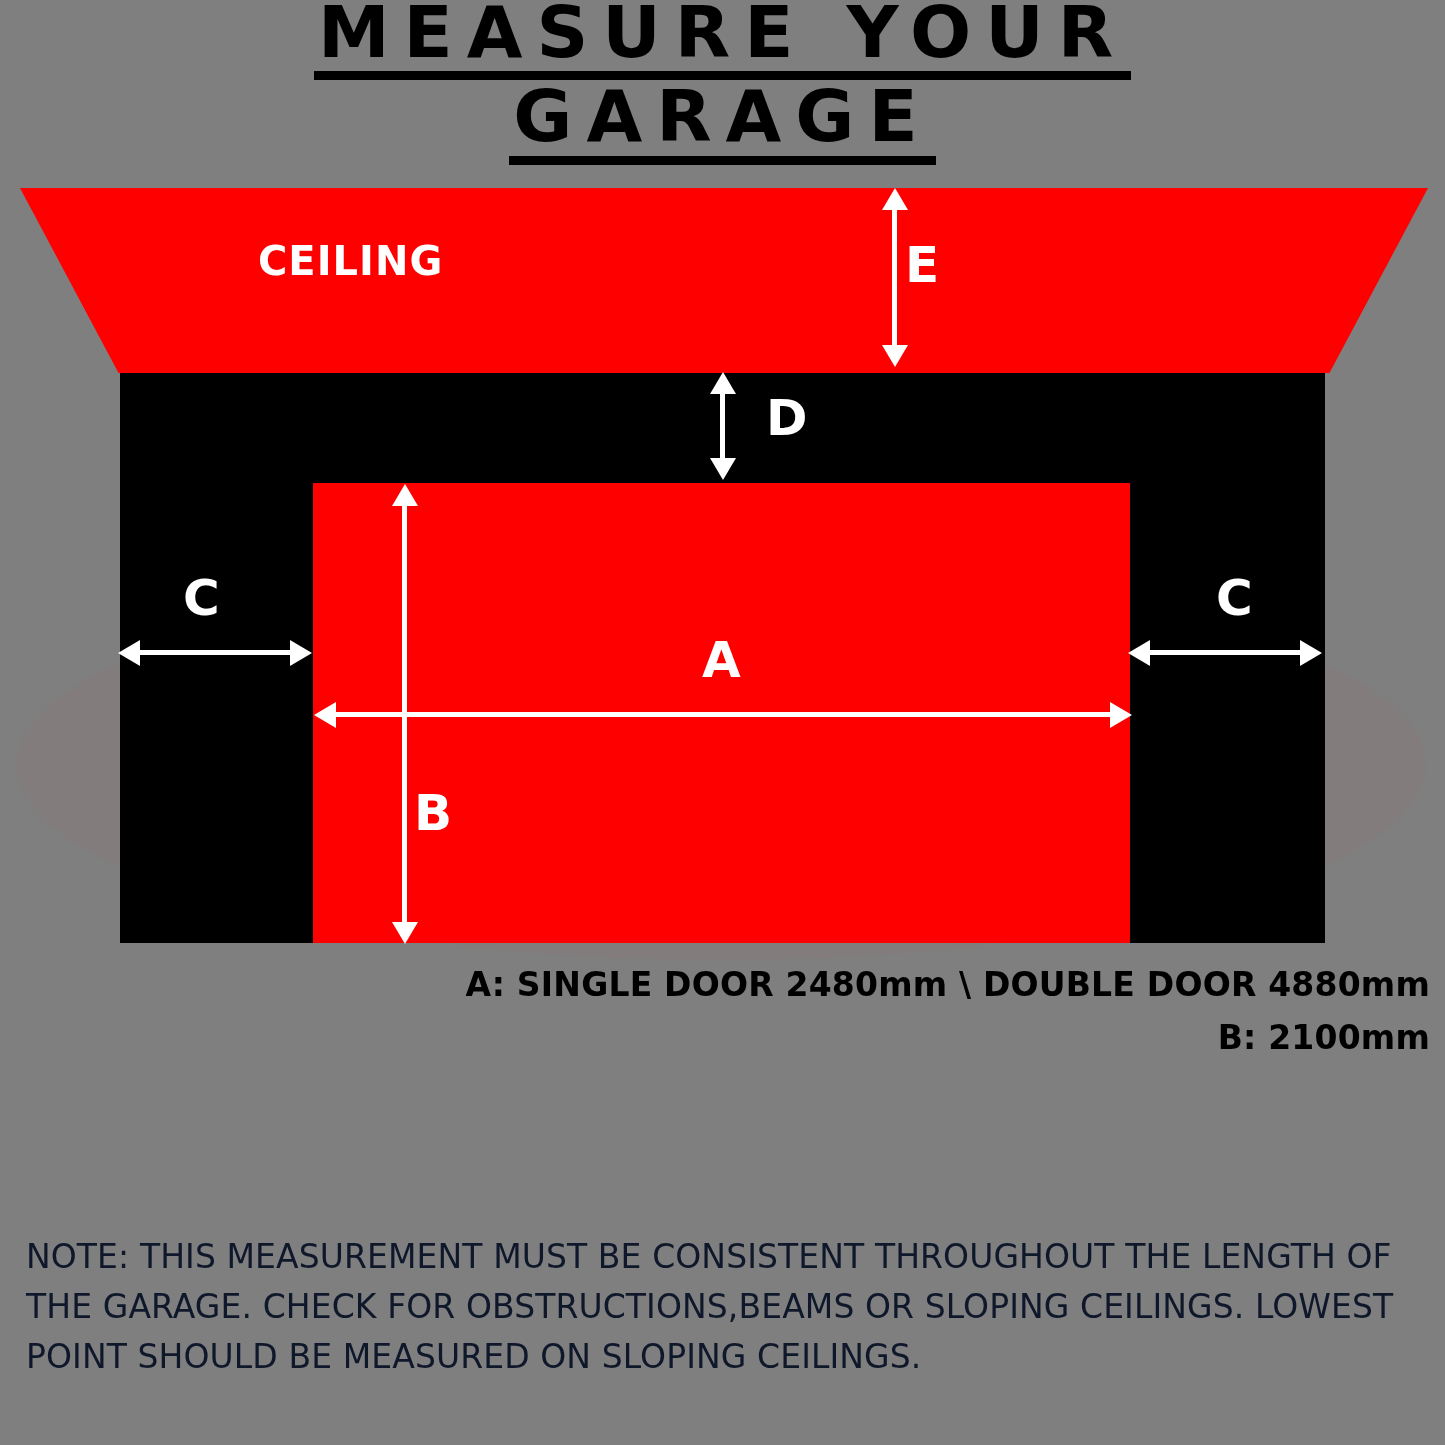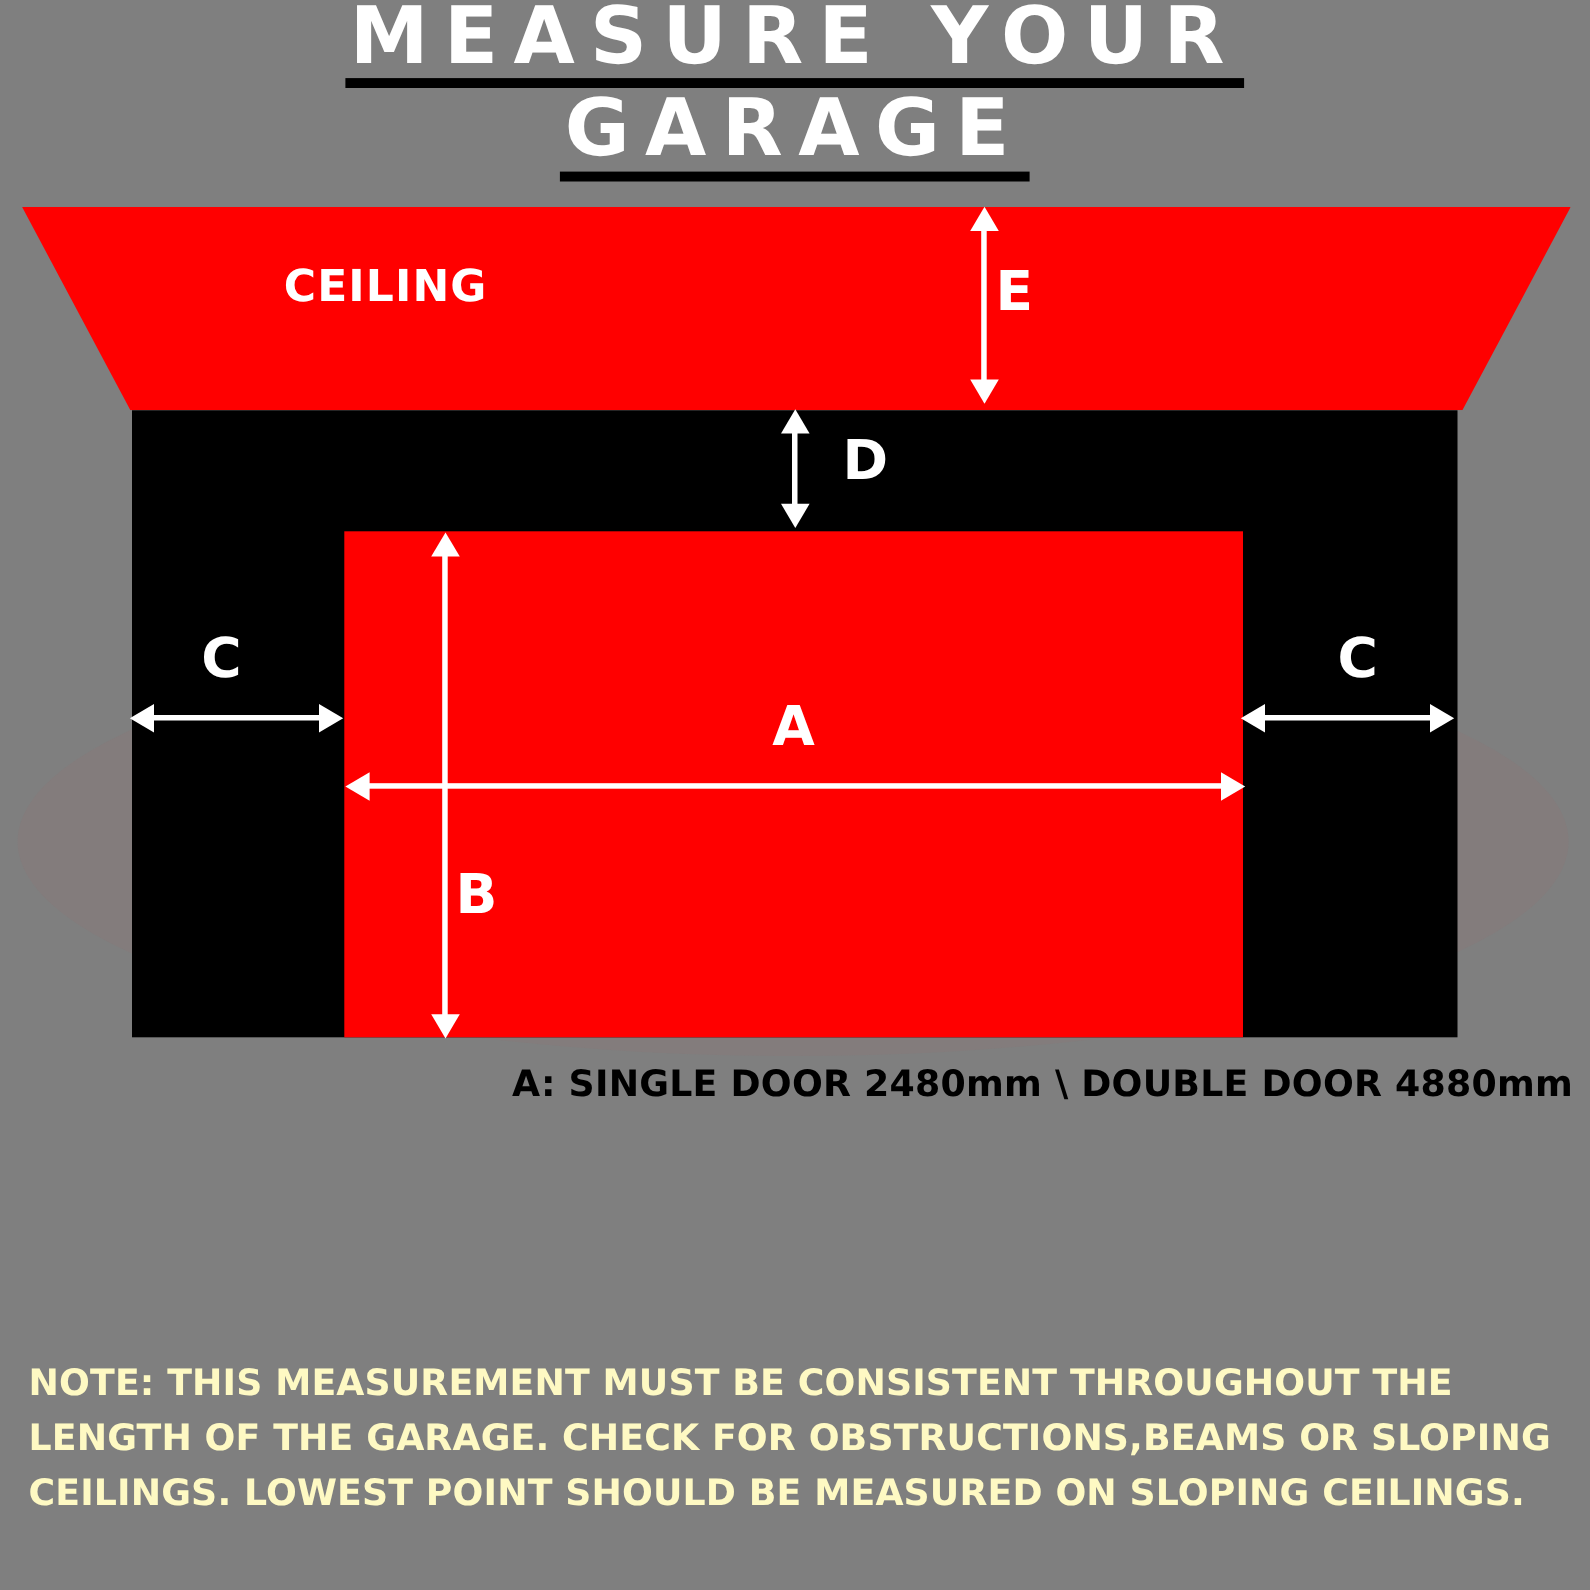--- a/index.html
+++ b/index.html
@@ -16,21 +16,21 @@
     font-family: "DejaVu Sans", sans-serif;
   }
 
   
   .title-block {
     position: absolute;
     top: 0;
     left: 0;
     width: 1445px;
     text-align: center;
-    color: #ffffff;
+    color: #000000;
   }
   .title-line {
     font-family: "DejaVu Sans", sans-serif;
     font-weight: 700;
     font-size: 72px;
     letter-spacing: 14px;
     line-height: 1.02;
     display: inline-block;
     border-bottom: 9px solid #000;
     padding: 0 4px 2px 4px;
@@ -148,22 +148,22 @@
     font-size: 33px;
     line-height: 1.62;
     letter-spacing: 0.2px;
     white-space: nowrap;
   }
   .note {
     position: absolute;
     left: 26px;
     top: 1232px;
     width: 1410px;
-    color: #fef9c3;
-    font-weight: 700;
+    color: #0f172a;
+    font-weight: 400;
     font-size: 33px;
     line-height: 1.52;
     letter-spacing: 0.1px;
   }
 </style>
 </head>
 <body>
 
 <div id="page">
 
@@ -234,17 +234,18 @@
     <div class="white">
       <div class="arrow-up" style="left:392px; top:484px;"></div>
       <div class="vline" style="left:402px; top:502px; height:424px;"></div>
       <div class="arrow-down" style="left:392px; top:922px;"></div>
     </div>
     <div class="dim-label white" style="left:414px; top:788px;">B</div>
   </div>
 
   <div class="legend">
     <div class="legend-line">A: SINGLE DOOR 2480mm \ DOUBLE DOOR 4880mm</div>
+    <div class="legend-line">B: 2100mm</div>
   </div>
 
   <div class="note">NOTE: THIS MEASUREMENT MUST BE CONSISTENT THROUGHOUT THE LENGTH OF THE GARAGE. CHECK FOR OBSTRUCTIONS,BEAMS OR SLOPING CEILINGS. LOWEST POINT SHOULD BE MEASURED ON SLOPING CEILINGS.</div>
 
 </div>
 
 </body></html>

